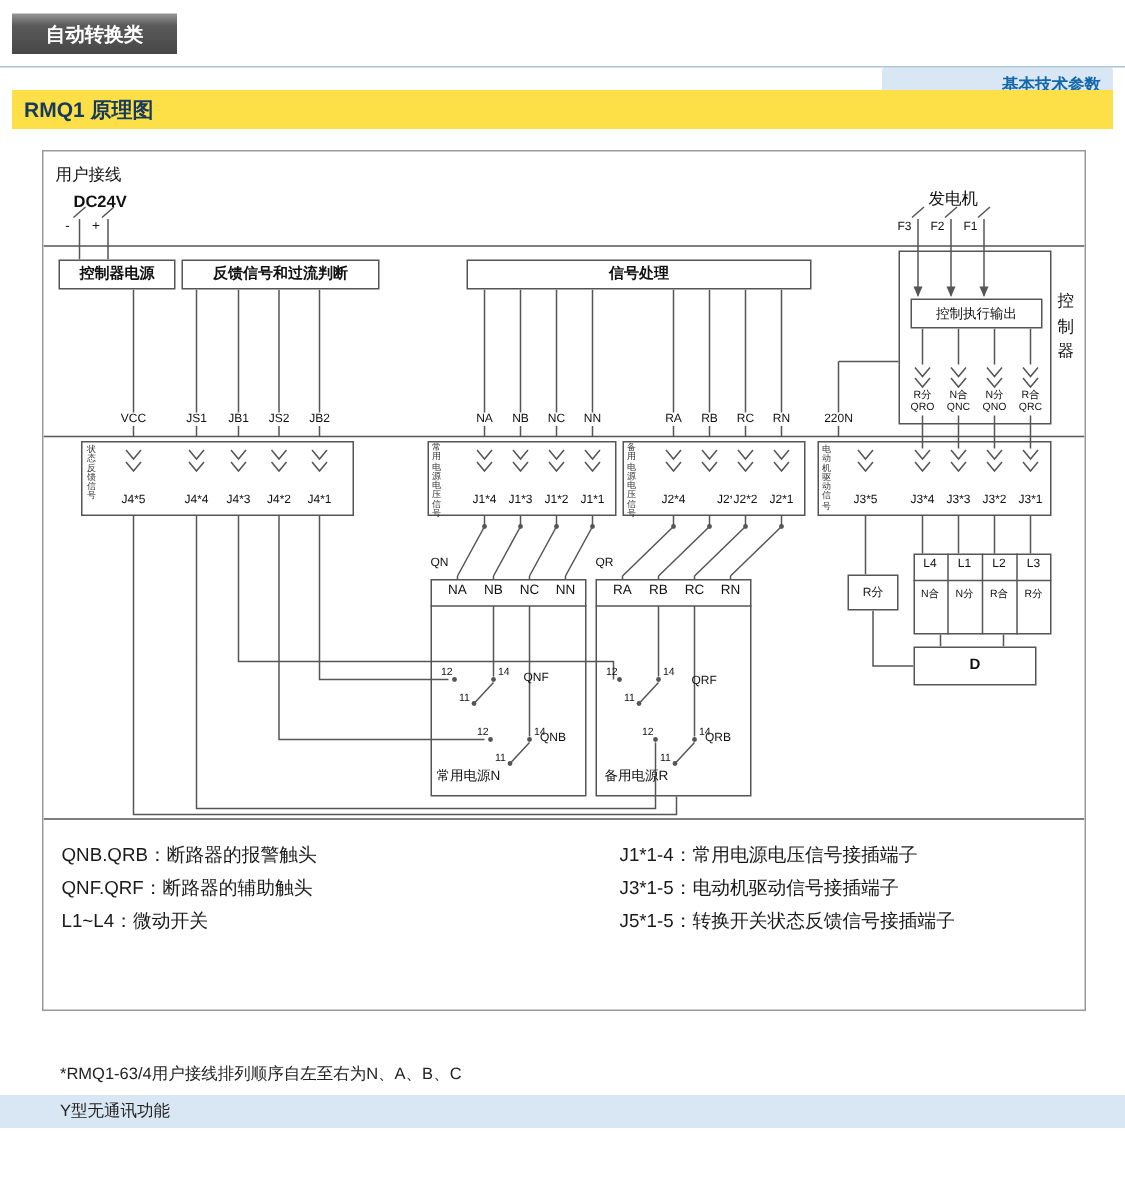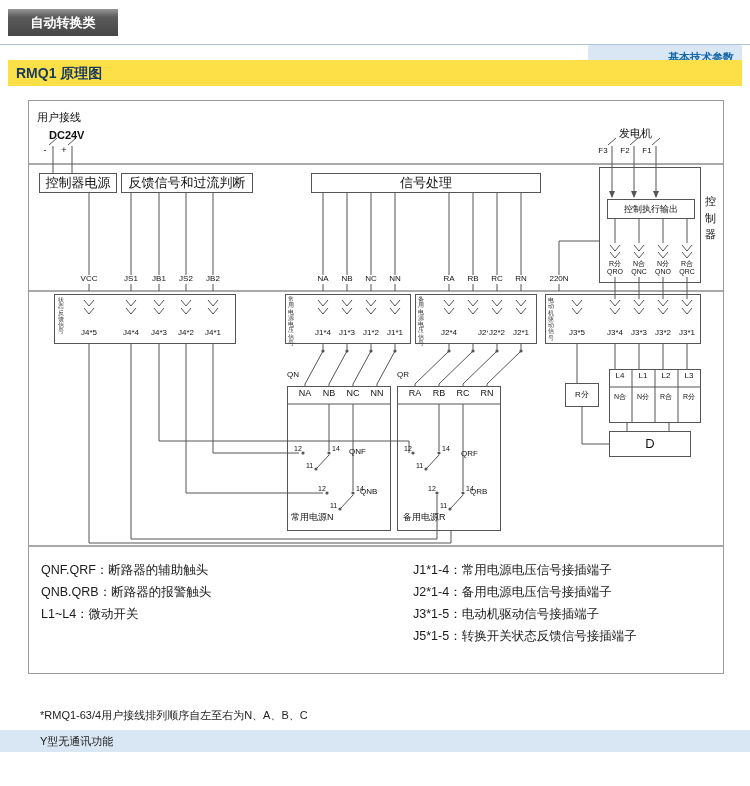--- a/index.html
+++ b/index.html
@@ -18,21 +18,21 @@
           padding-left:8px;box-sizing:border-box;}
   
   .panel{position:absolute;left:28px;top:100px;width:694px;height:572px;
          border:1px solid #999;background:#fff;}
   .panel svg{position:absolute;left:0;top:0;}
   .lb{position:absolute;white-space:nowrap;color:#111;line-height:1.1;z-index:3;}
   .c{transform:translateX(-50%);}
   .tm{background:#fff;padding:0 1px;}
   .b{font-weight:700;}
   .f7{font-size:7px;} .f8{font-size:8px;} .f9{font-size:9px;}
-  .f10{font-size:13px;} .f11{font-size:11px;}
+  .f10{font-size:10px;font-weight:bold;} .f11{font-size:11px;}
   .bx{position:absolute;border:1px solid #555;background:#fff;text-align:center;
       color:#111;box-sizing:border-box;z-index:2;}
   .bxt{position:absolute;border:1px solid #555;background:transparent;
        box-sizing:border-box;z-index:1;}
   .vt{position:absolute;width:8px;font-size:6px;line-height:1.05;word-break:break-all;
       color:#333;z-index:3;}
   .vside{position:absolute;width:13px;font-size:11px;line-height:1.5;
          word-break:break-all;color:#111;z-index:3;}
   .legend{position:absolute;font-size:12.5px;line-height:22px;color:#1a1a1a;z-index:3;}
   .note1{position:absolute;left:40px;top:708px;font-size:11px;color:#222;}
@@ -210,27 +210,26 @@
   <span class="lb f8 c" style="left:614px;top:271px">L1</span>
   <span class="lb f8 c" style="left:637px;top:271px">L2</span>
   <span class="lb f8 c" style="left:660px;top:271px">L3</span>
   <span class="lb f7 c" style="left:591px;top:292px">N合</span>
   <span class="lb f7 c" style="left:614px;top:292px">N分</span>
   <span class="lb f7 c" style="left:637px;top:292px">R合</span>
   <span class="lb f7 c" style="left:660px;top:292px">R分</span>
   <div class="bx f10" style="left:580px;top:330px;width:82px;height:26px;line-height:24px">D</div>
 
   <div class="legend" style="left:12px;top:458px">
+    <div>QNB.QRB：断路器的报警触头</div>
     <div>QNF.QRF：断路器的辅助触头</div>
-    <div>QNB.QRB：断路器的报警触头</div>
     <div>L1~L4：微动开关</div>
   </div>
   <div class="legend" style="left:384px;top:458px">
     <div>J1*1-4：常用电源电压信号接插端子</div>
-    <div>J2*1-4：备用电源电压信号接插端子</div>
     <div>J3*1-5：电动机驱动信号接插端子</div>
     <div>J5*1-5：转换开关状态反馈信号接插端子</div>
   </div>
 </div>
 
 <div class="note1">*RMQ1-63/4用户接线排列顺序自左至右为N、A、B、C</div>
 <div class="notebar">
   <div>Y型无通讯功能</div>
 </div>
 

